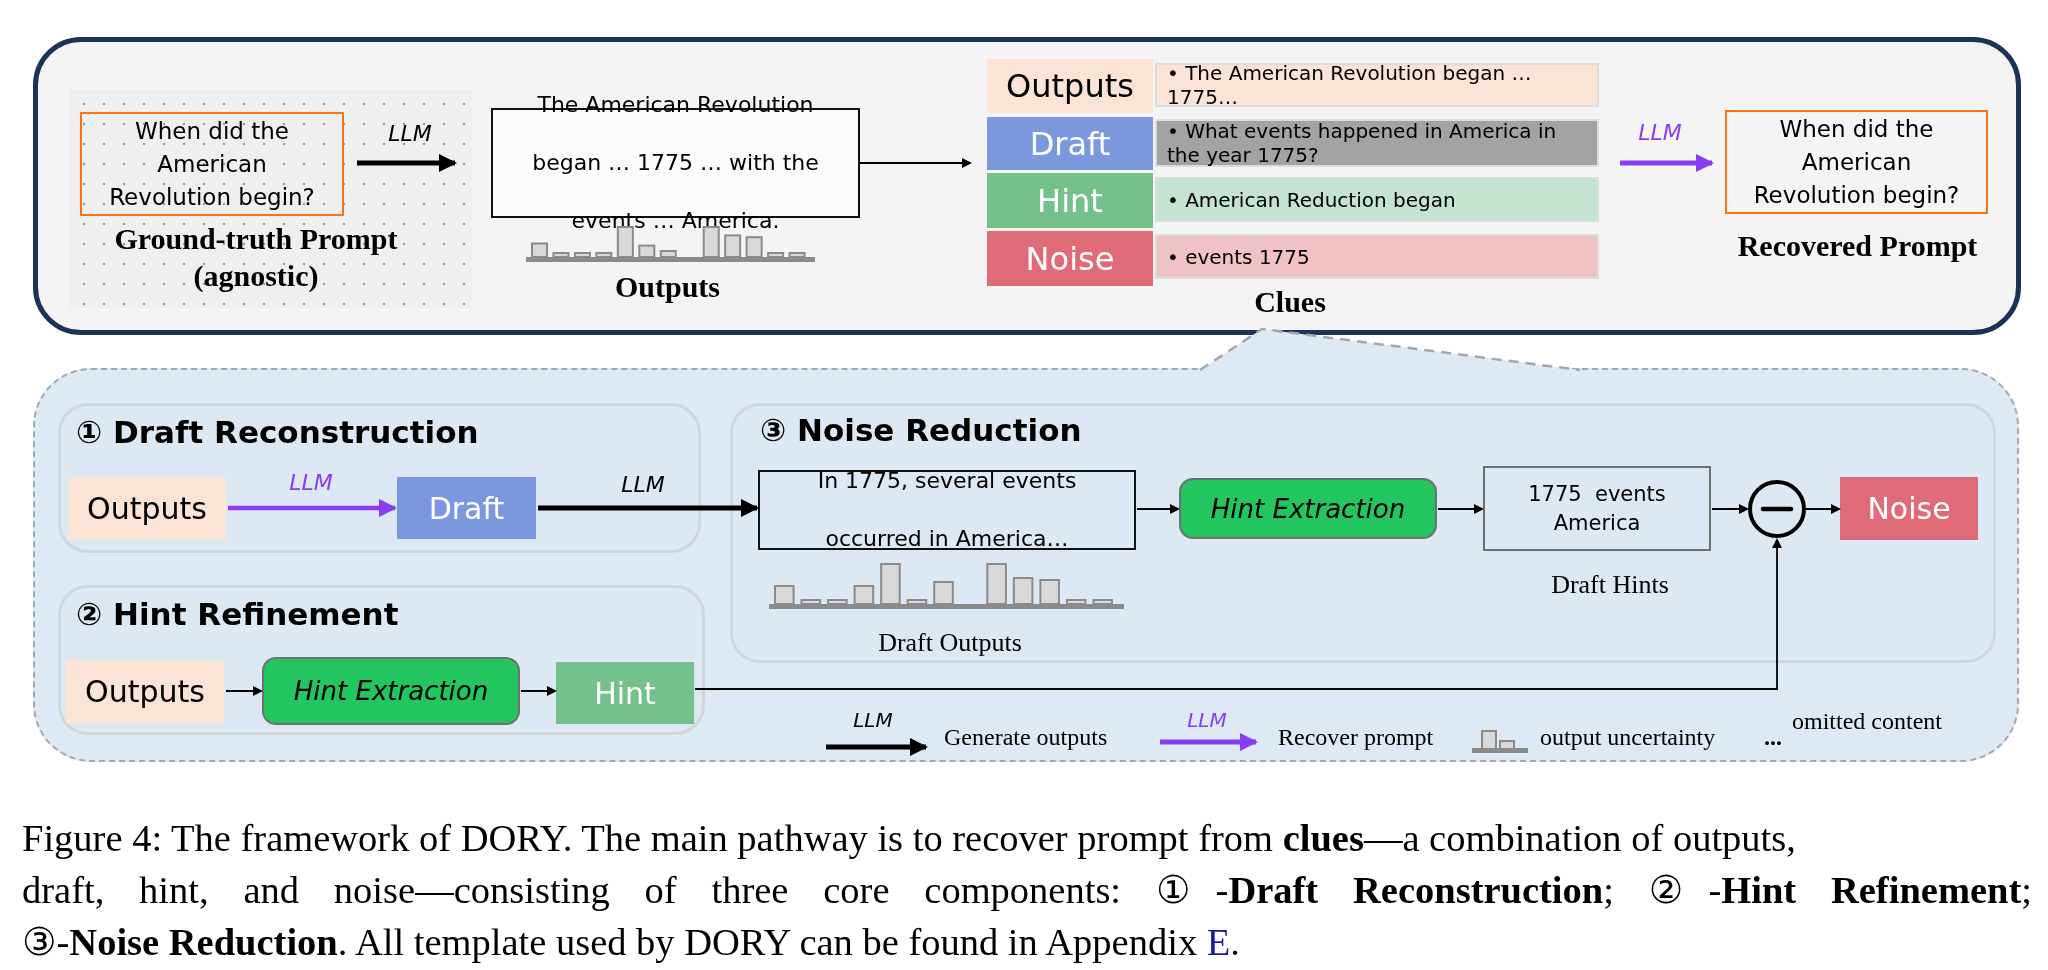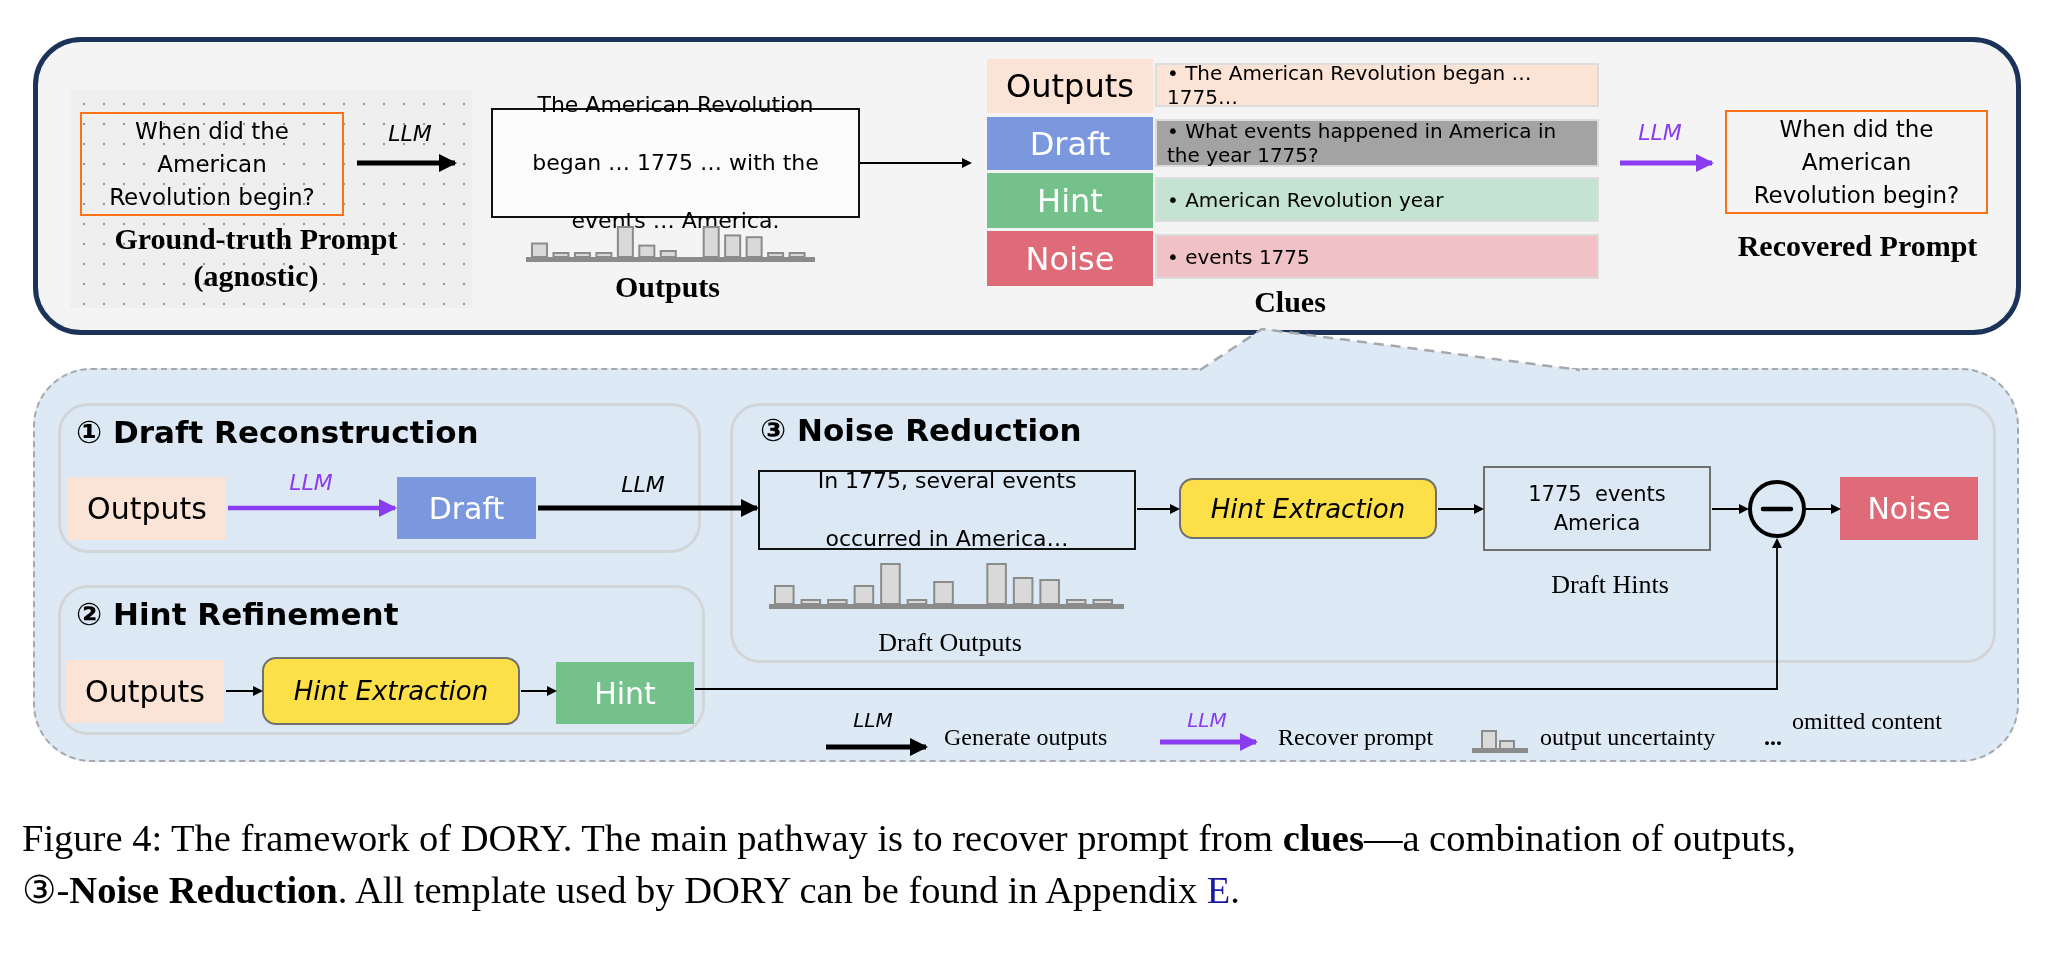--- a/index.html
+++ b/index.html
@@ -18,21 +18,21 @@
   .blk-box { border:2.5px solid #111; background:#fbfbfb; font-size:22px; line-height:30px;gap:28px; }
   .label-b { font-weight:bold; font-size:30px; line-height:34px; }
 
   .clue-label { font-size:32px; }
   .clue-text { font-size:20px; line-height:24px; padding-left:10px; display:flex; align-items:center; border:2px solid #dcdcdc; }
 
   #bottom-panel { left:33px; top:368px; width:1986px; height:394px; border:2.5px dashed #a6a8ab; border-radius:58px; background:#dde9f5; }
   .section { border:3px solid #d3d6d9; border-radius:30px; background:#dce9f5; }
   .sec-title { font-weight:bold; font-size:31px; }
   .pill { font-size:30px; }
-  .rbox { border:2px solid #707070; border-radius:14px; background:#fde047; font-style:italic; font-size:26px; }
+  .rbox { border:2px solid #707070; border-radius:14px; background:#22c55e; font-style:italic; font-size:26px; }
   .gbox { border:2.5px solid #6f6f6f; background:#dce9f5; font-size:21px; line-height:29px; }
   .legend-txt { font-size:24px; }
   .llm { font-style:italic; font-size:22px; }
 
   #caption { left:22px; top:812px; width:2010px; font-size:38.5px; line-height:52px; text-align:justify; }
   #caption b { font-weight:bold; }
   .link { color:#1a1aa0; }
   svg#overlay { position:absolute; left:0; top:0; }
 </style>
 </head>
@@ -57,21 +57,21 @@
 </div>
 <div class="abs serif label-b center" style="left:560px;top:270px;width:215px;height:34px;">Outputs</div>
 
 <div class="abs hand clue-label center" style="left: 987px; top: 59px; width: 166px; height: 54px; background: rgb(251, 227, 214);">Outputs</div>
 <div class="abs hand clue-label center" style="left: 987px; top: 117px; width: 166px; height: 53px; color: rgb(255, 255, 255); background: rgb(123, 151, 221);">Draft</div>
 <div class="abs hand clue-label center" style="left: 987px; top: 173px; width: 166px; height: 55px; color: rgb(255, 255, 255); background: rgb(116, 193, 139);">Hint</div>
 <div class="abs hand clue-label center" style="left: 987px; top: 231px; width: 166px; height: 55px; color: rgb(255, 255, 255); background: rgb(223, 107, 120);">Noise</div>
 
 <div class="abs hand clue-text" style="left: 1155px; top: 63px; width: 444px; height: 44px; background: rgb(251, 227, 214);">• The American Revolution began … 1775…</div>
 <div class="abs hand clue-text" style="left: 1155px; top: 119px; width: 444px; height: 48px; padding-right: 30px; background: #a3a3a3;">• What events happened in America in the year 1775?</div>
-<div class="abs hand clue-text" style="left: 1155px; top: 177px; width: 444px; height: 45px; background: rgb(197, 227, 209);">• American Revolution year</div>
+<div class="abs hand clue-text" style="left: 1155px; top: 177px; width: 444px; height: 45px; background: rgb(197, 227, 209);">• American Reduction began</div>
 <div class="abs hand clue-text" style="left: 1155px; top: 234px; width: 444px; height: 45px; background: rgb(241, 194, 197);">• events 1775</div>
 <div class="abs serif label-b center" style="left:1220px;top:284px;width:140px;height:36px;">Clues</div>
 
 <div class="abs hand llm center" style="left: 1625px; top: 117px; width: 70px; height: 30px; color: rgb(138, 60, 240);">LLM</div>
 <div class="abs q-box center hand" style="left:1725px;top:110px;width:263px;height:104px;flex-direction:column;">
   <div>When did the</div>
   <div>American</div>
   <div>Revolution begin?</div>
 </div>
 <div class="abs serif label-b center" style="left:1700px;top:228px;width:315px;height:36px;">Recovered Prompt</div>
@@ -183,14 +183,15 @@
   <line x1="1160" y1="742" x2="1256" y2="742" stroke="#8a3cf0" stroke-width="5" marker-end="url(#ahPurple)"></line>
   <g>
     <rect x="1472" y="748" width="56" height="5" fill="#8b8b8b"></rect>
     <rect x="1482" y="731" width="14" height="18" fill="#d9d9d9" stroke="#8b8b8b" stroke-width="2"></rect>
     <rect x="1500" y="741" width="14" height="8" fill="#d9d9d9" stroke="#8b8b8b" stroke-width="2"></rect>
   </g>
 </svg>
 
 <div class="abs serif" id="caption">
   <div><span>Figure 4: The framework of DORY. The main pathway is to recover prompt from </span><b>clues</b><span>—a combination of outputs,</span></div>
+  <div style="text-align:justify;text-align-last:justify;"><span>draft, hint, and noise—consisting of three core components: ①-</span><b>Draft Reconstruction</b><span>; ②-</span><b>Hint Refinement</b><span>;</span></div>
   <div><span>③-</span><b>Noise Reduction</b><span>. All template used by DORY can be found in Appendix </span><span class="link">E</span><span>.</span></div>
 </div>
 
 </body></html>

